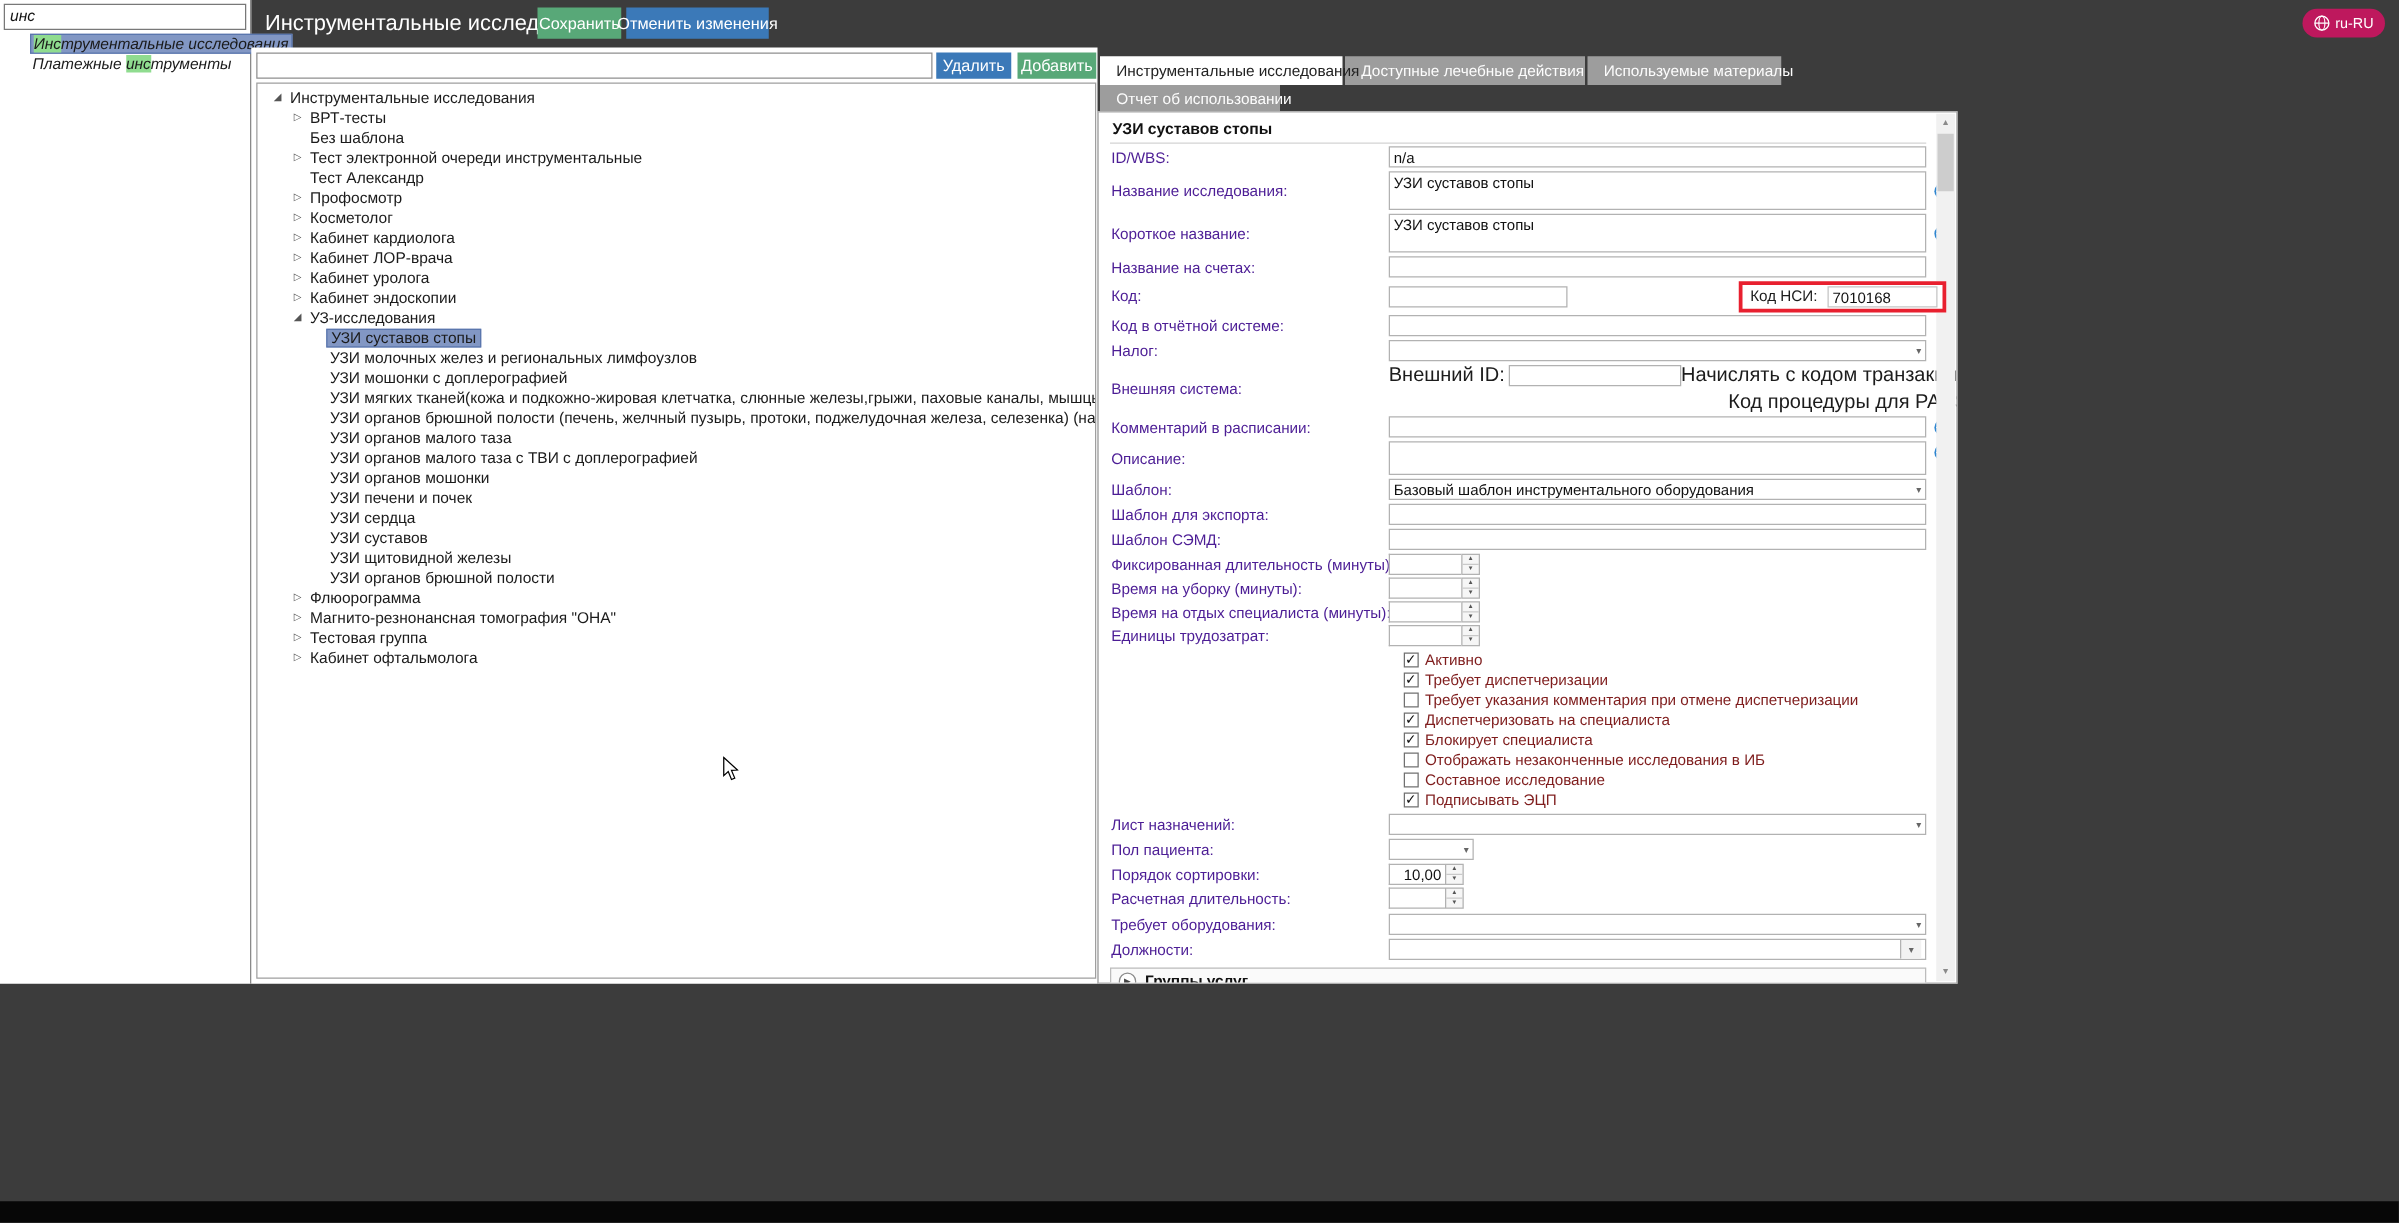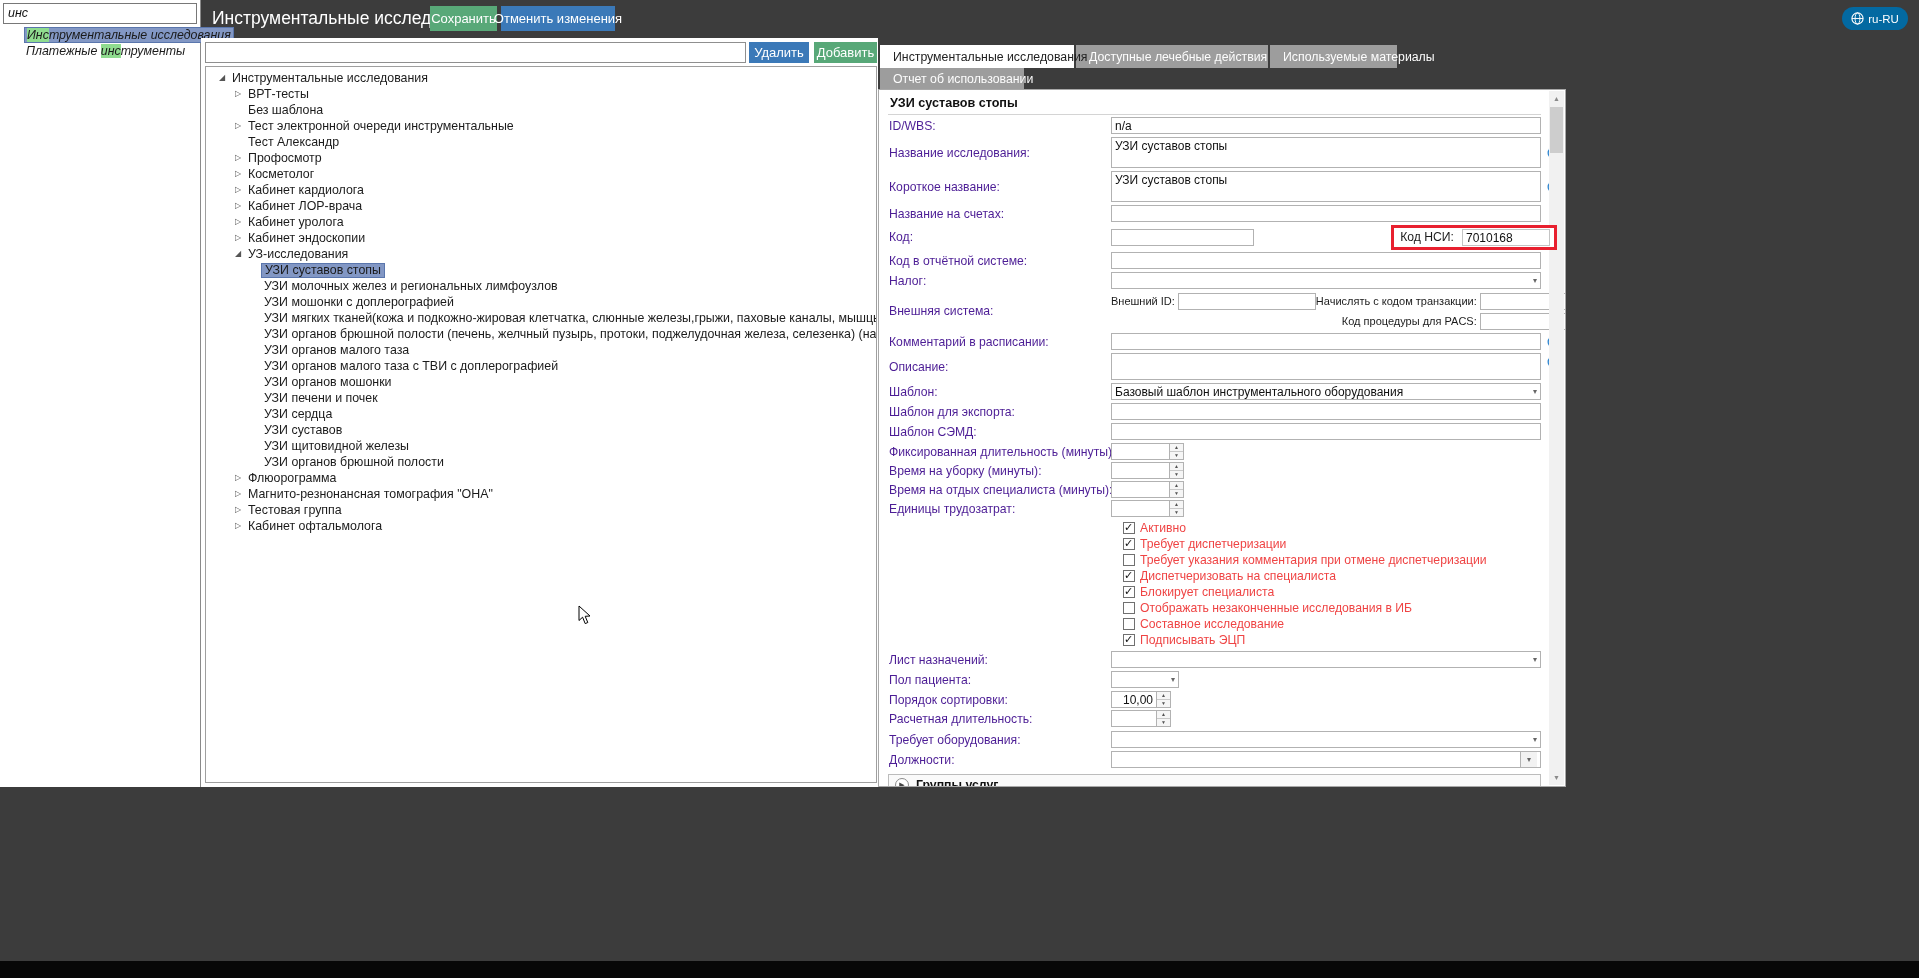--- a/index.html
+++ b/index.html
@@ -6,21 +6,21 @@
   html,body { width:1919px; height:978px; }
   body { font-family:"Liberation Sans","DejaVu Sans",sans-serif; background:#3c3c3c; position:relative; overflow:hidden; }
   .app { position:absolute; inset:0; background:#3c3c3c; }
   .bottombar { position:absolute; left:0; bottom:0; width:1919px; height:17px; background:#070707; }
 
   
   .titlebar-title { position:absolute; left:212px; top:8px; color:#ffffff; font-size:17.5px; white-space:nowrap; }
   .btn { display:flex; align-items:center; justify-content:center; color:#fff; font-size:13px; cursor:default; white-space:nowrap; }
   .btn.save { position:absolute; left:430px; top:6px; width:67px; height:25px; background:#58a878; }
   .btn.cancel { position:absolute; left:501px; top:6px; width:114px; height:25px; background:#3b79b8; }
-  .lang-badge { position:absolute; left:1842px; top:7px; width:66px; height:23px; background:#0369a1; border-radius:12px; display:flex; align-items:center; justify-content:center; gap:4px; color:#fff; font-size:11.5px; }
+  .lang-badge { position:absolute; left:1842px; top:7px; width:66px; height:23px; background:#be185d; border-radius:12px; display:flex; align-items:center; justify-content:center; gap:4px; color:#fff; font-size:11.5px; }
   .lang-badge svg { display:block; }
 
   
   .sidebar { position:absolute; left:0; top:0; width:201px; height:787px; background:#fff; border-right:1px solid #8a8a8a;font-style:italic; }
   .search { position:absolute; left:3px; top:3px; width:194px; height:21px; background:#fff; border:1px solid #787878; font-size:12.5px; color:#111; padding:2px 4px; }
   .snav { position:absolute; left:0; top:27px; width:100%; }
   .sitem { margin-left:24px; height:16px; line-height:16px; font-size:12.4px; color:#1a1a1a; white-space:nowrap; width:max-content; padding:0 2px; }
   .sitem.selected { background:#8297c4; border:1px solid #5a76ad; line-height:14px; }
   .hl { background:#8fdc8f; }
 
@@ -42,21 +42,21 @@
   .titem .arr.col::before { content:"▷"; }
   .tlabel { padding:0 3px; }
   .tlabel.sel { background:#8297c4; border:1px solid #5a76ad; line-height:13px; }
 
   .cursor { position:absolute; left:578px; top:605px; z-index:50; }
 
   
   .tab { position:absolute; height:23px; display:flex; align-items:center; padding-left:13px; font-size:12.3px; white-space:nowrap; }
   .tab.active { left:880px; top:45px; width:194px; background:#ffffff; color:#222; z-index:2; }
   .tab.t2 { left:1076px; top:45px; width:192px; background:#9d9d9d; color:#fdfdfd; }
-  .tab.t3 { left:1270px; top:45px; width:127px; background:#9d9d9d; color:#fdfdfd; }
+  .tab.t3 { left:1270px; top:45px; width:155px; background:#9d9d9d; color:#fdfdfd; }
   .tab.t4 { left:880px; top:68px; width:144px; height:21px; background:#9d9d9d; color:#fdfdfd; }
 
   
   .formpanel { position:absolute; left:878px; top:89px; width:688px; height:698px; background:#fff; border:1px solid #a8a8a8; overflow:hidden; }
   .fhdr { margin:3px 24px 0 9px; padding:3px 0 4px 2px; font-size:12.6px; font-weight:bold; color:#111; border-bottom:1px solid #d4d4d4; }
   .frow { display:flex; align-items:center; margin:0 24px 3px 10px; position:relative; }
   .lbl { width:222px; flex:0 0 222px; font-size:12.2px; color:#4c1d95; white-space:nowrap; }
   .tinput { flex:1; height:17px; border:1px solid #b2b2b2; background:#fff; font-size:12px; color:#111; padding:1px 3px; white-space:nowrap; overflow:hidden; }
   .tarea { flex:1; height:31px; border:1px solid #b2b2b2; background:#fff; font-size:12px; color:#111; padding:1px 3px; }
   .mt2 { margin-top:2px; }
@@ -68,36 +68,36 @@
   .nsibox .ilbl { font-size:12.2px; color:#1c1c1c; white-space:nowrap; }
   .nsibox .tinput { flex:0 0 88px; border:1px solid #c4c4c4; }
 
   .combo { display:flex; align-items:center; }
   .combo .cval { flex:1; overflow:hidden; white-space:nowrap; }
   .combo .carr { flex:0 0 10px; font-size:8px; color:#666; text-align:right; }
 
   .extgrid { flex:1; display:flex; flex-direction:column; gap:3px; }
   .extline { display:flex; align-items:center; }
   .extline.rt { justify-content:flex-end; }
-  .ilbl { font-size:11px; color:#1c1c1c; white-space:nowrap; padding-right:3px; }
+  .ilbl { font-size:16px; color:#1c1c1c; white-space:nowrap; padding-right:3px; }
   .tinput.extid { flex:0 0 138px; }
   .ilbl.txn { margin-left:auto; }
   .tinput.small { flex:0 0 106px; }
 
   .spin { display:flex; }
   .spin .spinval { flex:0 0 58px; border-right:none; text-align:right; }
   .steppers { width:15px; height:17px; border:1px solid #b2b2b2; display:flex; flex-direction:column; background:#f6f6f6; }
   .steppers span { flex:1; font-size:5px; line-height:7px; text-align:center; color:#555; }
   .steppers span + span { border-top:1px solid #c9c9c9; }
   .spin.wide .spinval { flex:0 0 45px; }
 
   .cbrow { display:flex; align-items:center; margin:0 0 3px 244px; height:13px; }
   .cb { width:12px; height:12px; border:1px solid #707070; background:#fff; margin-right:5px; position:relative; flex:0 0 12px; }
   .cb.checked::after { content:"✓"; position:absolute; left:0; top:-2px; font-size:11px; color:#111; font-weight:bold; }
-  .cblbl { font-size:12.2px; color:#ef4444; white-space:nowrap; }
+  .cblbl { font-size:12.2px; color:#7f1d1d; white-space:nowrap; }
 
   .combo.gsmall { flex:0 0 68px; }
   .combo.dd .carr { flex:0 0 17px; height:15px; border-left:1px solid #b2b2b2; background:#f2f2f2; display:flex; align-items:center; justify-content:center; }
 
   .groupbar { margin:6px 24px 0 9px; height:22px; border:1px solid #bcbcbc; background:#fafafa; display:flex; align-items:center; gap:7px; padding-left:6px; }
   .circ { width:14px; height:14px; border:1px solid #8c8c8c; border-radius:50%; display:flex; align-items:center; justify-content:center; font-size:7px; color:#444; background:#fff; }
   .gb-label { font-size:12.3px; font-weight:bold; color:#111; }
 
   .vscroll { position:absolute; right:1px; top:1px; width:15px; height:694px; background:#f1f1f1; z-index:4; }
   .sb-up,.sb-down { position:absolute; left:0; width:15px; height:15px; font-size:7px; color:#8a8a8a; text-align:center; line-height:15px; }

